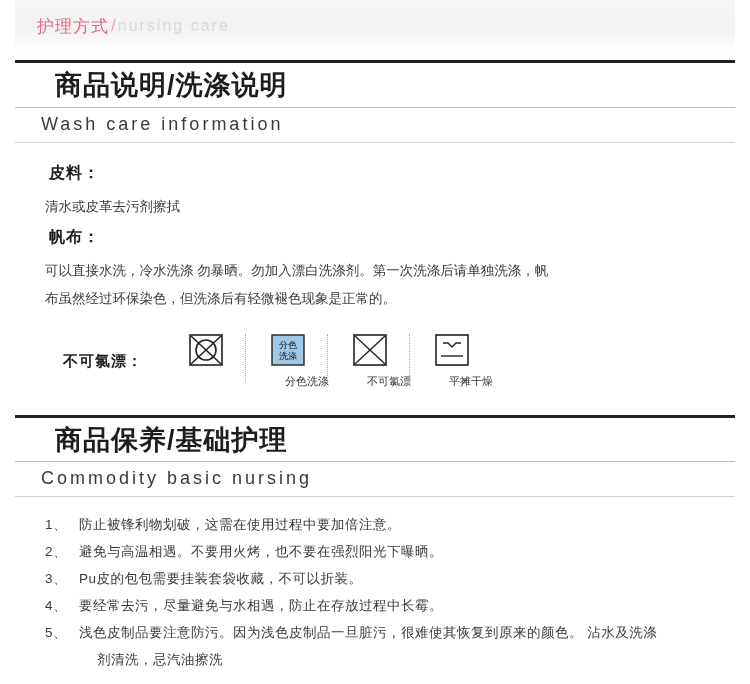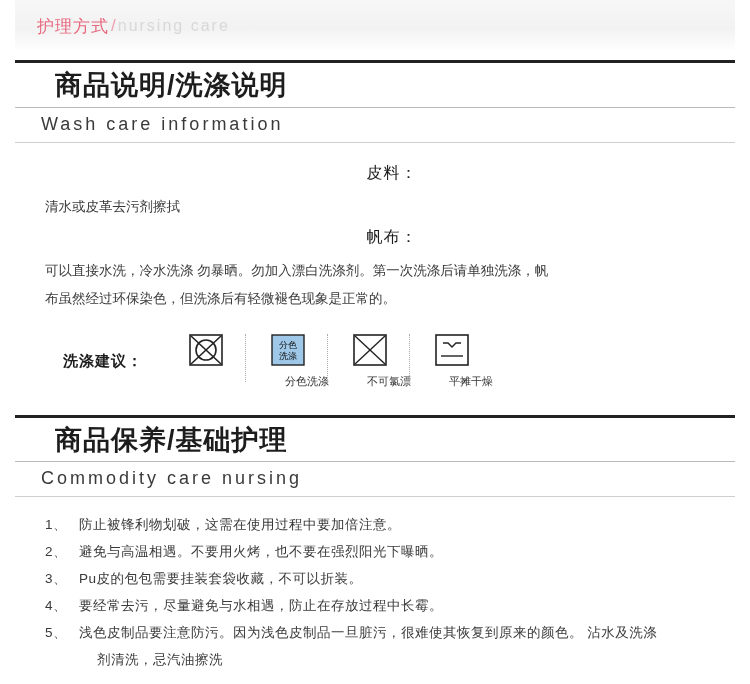--- a/index.html
+++ b/index.html
@@ -74,25 +74,24 @@
     color: #3a3a3a;
     letter-spacing: 3px;
   }
 
   
   .content {
     padding: 12px 0 0 28px;
   }
   .label-line {
     font-size: 16px;
-    font-weight: normal;
+    font-weight: bold;
     color: #1d1d1d;
     letter-spacing: 1px;
     margin: 8px 0 10px 6px;
-    text-align: center;
   }
   .para {
     font-size: 13.5px;
     color: #3a3a3a;
     line-height: 1.9;
     margin: 0 0 2px 2px;
     max-width: 690px;
   }
 
   
@@ -189,21 +188,21 @@
 
     <div class="content">
       <div class="label-line">皮料：</div>
       <div class="para">清水或皮革去污剂擦拭</div>
 
       <div class="label-line">帆布：</div>
       <div class="para">可以直接水洗，冷水洗涤 勿暴晒。勿加入漂白洗涤剂。第一次洗涤后请单独洗涤，帆</div>
       <div class="para">布虽然经过环保染色，但洗涤后有轻微褪色现象是正常的。</div>
 
       <div class="wash-row">
-        <div class="wash-heading">洗涤建议：</div>
+        <div class="wash-heading">不可氯漂：</div>
         <div class="icons">
 
           <div class="icon-cell">
             <div class="icon-box">
               <svg width="44" height="40" viewBox="0 0 44 40">
                 <rect x="6" y="5" width="32" height="30" fill="none" stroke="#222" stroke-width="1.6"></rect>
                 <circle cx="22" cy="20" r="10" fill="none" stroke="#222" stroke-width="1.6"></circle>
                 <line x1="7" y1="6" x2="37" y2="34" stroke="#222" stroke-width="1.6"></line>
                 <line x1="37" y1="6" x2="7" y2="34" stroke="#222" stroke-width="1.6"></line>
               </svg>
@@ -253,21 +252,21 @@
         </div>
       </div>
     </div>
   </div>
 
   <div class="section" style="margin-top:26px;">
     <div class="sec-title-wrap">
       <div class="sec-title">商品保养/基础护理</div>
     </div>
     <div class="sec-sub-wrap">
-      <div class="sec-sub">Commodity  care  nursing</div>
+      <div class="sec-sub">Commodity  basic  nursing</div>
     </div>
 
     <div class="num-list">
       <div class="num-item">
         <span class="num-idx">1、</span>
         <span class="num-text">防止被锋利物划破，这需在使用过程中要加倍注意。</span>
       </div>
       <div class="num-item">
         <span class="num-idx">2、</span>
         <span class="num-text">避免与高温相遇。不要用火烤，也不要在强烈阳光下曝晒。</span>

